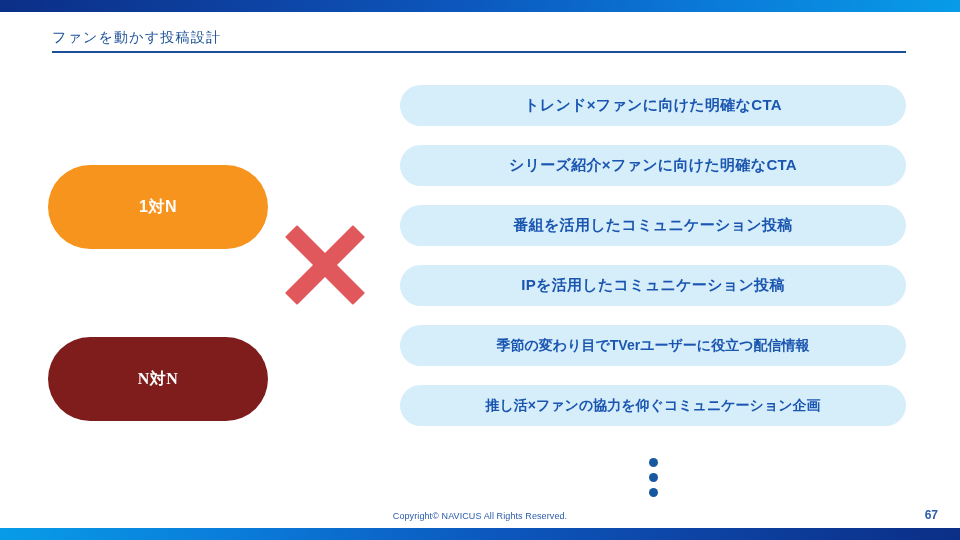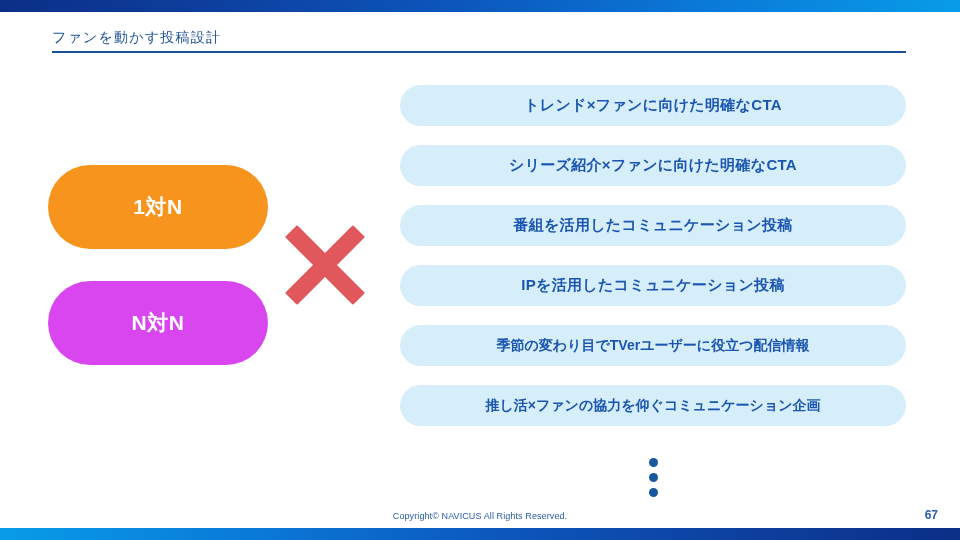--- a/index.html
+++ b/index.html
@@ -61,26 +61,26 @@
     width: 220px;
   }
   .capsule {
     width: 220px;
     height: 84px;
     border-radius: 42px;
     display: flex;
     align-items: center;
     justify-content: center;
     color: #ffffff;
-    font-size: 21px;
+    font-size: 16px;
     font-weight: bold;
     letter-spacing: 0.5px;
   }
   .capsule.orange { background: #F7941E; }
-  .capsule.green  { background: #d946ef; margin-top: 32px; }
+  .capsule.green  { background: #7f1d1d; margin-top: 88px; font-family: Liberation Serif, serif; }
 
   
   .cross {
     position: absolute;
     left: 283px;
     top: 223px;
     width: 84px;
     height: 84px;
   }
   .cross span {

